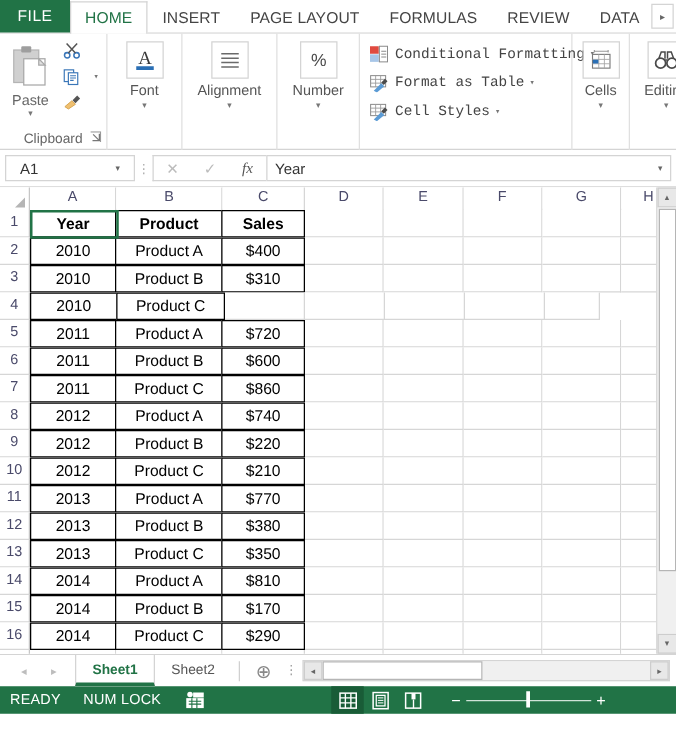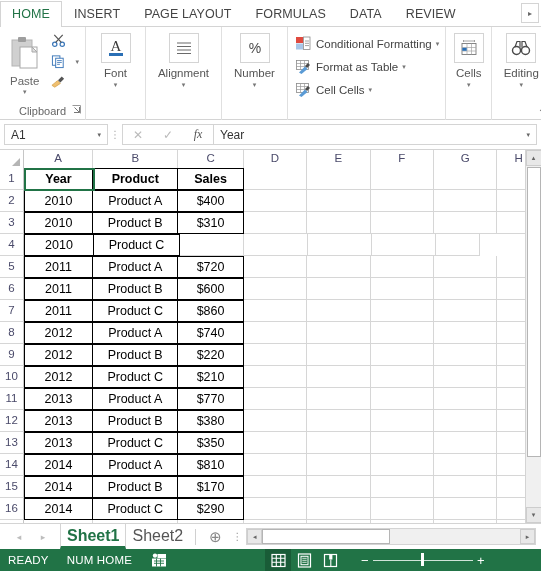--- a/index.html
+++ b/index.html
@@ -34,31 +34,31 @@
   .bigbtn{width:54px;display:flex;flex-direction:column;align-items:center;padding-top:2px;cursor:default;}
   .bigbtn .bb-ico{height:40px;display:flex;align-items:flex-end;justify-content:center;}
   .bigbtn .bb-lbl{font-size:11.5px;color:#666;margin-top:2px;line-height:12px;text-align:center;}
   .bigbtn .bb-arr{font-size:7px;color:#777;line-height:8px;margin-top:1px;}
 
   .boxbtn{width:58px;display:flex;flex-direction:column;align-items:center;padding-top:2px;}
   .boxbtn .bx{width:30px;height:30px;border:1px solid #d4d4d4;display:flex;align-items:center;justify-content:center;box-sizing:border-box;}
   .boxbtn .bx-lbl{font-size:11.5px;color:#555;margin-top:4px;line-height:12px;}
   .boxbtn .bx-arr{font-size:7px;color:#777;line-height:8px;margin-top:2px;}
 
-  .smallrows{display:flex;flex-direction:column;gap:2px;padding-top:2px;}
+  .smallrows{display:flex;flex-direction:column;gap:2px;padding-top:2px;font-family:Liberation Mono, monospace;}
   .smallrow{display:flex;align-items:center;height:21px;font-size:11.5px;color:#444;white-space:nowrap;}
   .smallrow .sr-ico{width:18px;height:16px;margin-right:4px;display:flex;align-items:center;justify-content:center;}
   .smallrow .sr-arr{font-size:7px;color:#777;margin-left:4px;}
 
   .collapse-ribbon{position:absolute;right:6px;bottom:2px;font-size:10px;color:#777;}
 
   
   .fbar{height:30px;display:flex;align-items:center;background:#fff;border-bottom:1px solid #d4d4d4;padding:0 4px;box-sizing:border-box;}
   .namebox{width:104px;height:21px;border:1px solid #d4d4d4;background:#fff;display:flex;align-items:center;
-    padding:0 6px;box-sizing:border-box;font-size:12px;color:#333;}
+    padding:0 11px;box-sizing:border-box;font-size:12px;color:#333;}
   .namebox .nb-val{flex:1;}
   .namebox .nb-arr{font-size:7px;color:#666;}
   .fbar-sep{width:14px;text-align:center;color:#aaa;font-size:10px;letter-spacing:0;}
   .fbtns{display:flex;align-items:center;height:21px;border:1px solid #d4d4d4;border-right:none;box-sizing:border-box;background:#fff;}
   .fbtn{width:30px;height:19px;display:flex;align-items:center;justify-content:center;font-size:12px;color:#bbb;}
   .fbtn.fx{color:#555;font-style:italic;font-family:"Liberation Serif",serif;font-size:12px;}
   .finput{flex:1;height:21px;border:1px solid #d4d4d4;box-sizing:border-box;display:flex;align-items:center;
     padding:0 6px;font-size:12px;color:#333;background:#fff;}
   .finput .fi-val{flex:1;}
   .finput .fi-arr{font-size:7px;color:#666;}
@@ -86,21 +86,21 @@
     border-left:1px solid #d4d4d4;box-sizing:border-box;display:flex;flex-direction:column;align-items:center;}
   .vs-arr{width:16px;height:16px;display:flex;align-items:center;justify-content:center;
     background:#e8e8e8;border:1px solid #cdcdcd;box-sizing:border-box;font-size:7px;color:#666;}
   .vs-track{flex:1;width:16px;background:#f0f0f0;position:relative;}
   .vs-thumb{position:absolute;left:1px;top:1px;width:14px;background:#fff;border:1px solid #b5b5b5;box-sizing:border-box;}
 
   
   .sheetbar{height:26px;display:flex;align-items:center;background:#fff;border-top:1px solid #d4d4d4;box-sizing:border-box;padding:0 2px;}
   .nav-arrows{display:flex;align-items:center;gap:2px;padding:0 6px;}
   .nav-arrow{width:22px;height:20px;display:flex;align-items:center;justify-content:center;color:#bdbdbd;font-size:9px;}
-  .stab{height:25px;line-height:24px;padding:0 6px;font-size:16px;color:#555;box-sizing:border-box;}
+  .stab{height:25px;line-height:24px;padding:0 13px;font-size:11px;color:#555;box-sizing:border-box;}
   .stab.active{font-weight:bold;color:#217346;background:#fff;border-left:1px solid #d4d4d4;border-right:1px solid #d4d4d4;
     border-bottom:3px solid #217346;}
   .stab-div{width:1px;height:16px;background:#d0d0d0;margin:0 6px;}
   .addsheet{width:26px;height:22px;display:flex;align-items:center;justify-content:center;color:#888;font-size:15px;}
   .vdots{width:18px;text-align:center;color:#999;font-size:10px;line-height:10px;}
   .hscroll{flex:1;height:17px;display:flex;align-items:center;background:#f0f0f0;border:1px solid #d4d4d4;box-sizing:border-box;margin-right:3px;}
   .hs-arr{width:15px;height:15px;display:flex;align-items:center;justify-content:center;
     background:#e8e8e8;border:1px solid #cdcdcd;box-sizing:border-box;font-size:7px;color:#666;}
   .hs-track{flex:1;height:15px;position:relative;background:#f0f0f0;}
   .hs-thumb{position:absolute;left:0;top:0;height:15px;background:#fff;border:1px solid #b5b5b5;box-sizing:border-box;}
@@ -119,26 +119,27 @@
   .zoom-line{width:100%;height:1px;background:#cfe3d8;}
   .zoom-handle{position:absolute;left:48px;top:4px;width:3px;height:13px;background:#fff;}
   .zoom-pct{margin-left:12px;min-width:32px;text-align:left;margin-top:32px;}
 </style>
 </head>
 <body>
 
 <div class="app">
 
   <div class="tabstrip">
+    <div class="tab-file">FILE</div>
     <div class="tab active">HOME</div>
     <div class="tab">INSERT</div>
     <div class="tab">PAGE LAYOUT</div>
     <div class="tab">FORMULAS</div>
+    <div class="tab">REVIEW</div>
     <div class="tab">DATA</div>
-    <div class="tab">REVIEW</div>
     <div class="tab-scroll">▸</div>
   </div>
 
   <div class="ribbon">
 
     <div class="rgroup" style="width:86px;">
       <div class="rgroup-body" style="padding-left:0;">
         <div class="bigbtn">
           <div class="bb-ico">
             <svg width="34" height="38" viewBox="0 0 34 38">
@@ -268,21 +269,21 @@
           </div>
           <div class="smallrow">
             <span class="sr-ico">
               <svg width="16" height="15" viewBox="0 0 16 15">
                 <rect x="1.5" y="1.5" width="12" height="9" fill="#fff" stroke="#8a8a8a" stroke-width="0.8"></rect>
                 <path d="M1.5 4.5h12M1.5 7.5h12M5.5 1.5v9M9.5 1.5v9" stroke="#9a9a9a" stroke-width="0.7"></path>
                 <path d="M4 13.5 L10 7.5 L12.5 10 L6.5 15 Z" fill="#5b9bd5"></path>
                 <path d="M10 7 L13 4 L15 6 L12 9 Z" fill="#4a4a4a"></path>
               </svg>
             </span>
-            <span>Cell Cells</span>
+            <span>Cell Styles</span>
             <span class="sr-arr">▾</span>
           </div>
         </div>
       </div>
     </div>
 
     <div class="rgroup" style="width:46px;">
       <div class="rgroup-body" style="justify-content:center;">
         <div class="boxbtn" style="width:40px;">
           <div class="bx">
@@ -562,21 +563,21 @@
       <div class="hs-arr">◂</div>
       <div class="hs-track">
         <div class="hs-thumb" style="width:128px;"></div>
       </div>
       <div class="hs-arr">▸</div>
     </div>
   </div>
 
   <div class="statusbar">
     <div class="sb-item">READY</div>
-    <div class="sb-item">NUM HOME</div>
+    <div class="sb-item">NUM LOCK</div>
     <div class="sb-rec">
       <svg width="16" height="14" viewBox="0 0 16 14">
         <circle cx="4" cy="2.6" r="2.2" fill="#fff"></circle>
         <rect x="6.5" y="1" width="8.5" height="4" fill="#fff"></rect>
         <rect x="1" y="5.5" width="14" height="8" fill="#fff"></rect>
         <path d="M3 8h10M3 10.3h10M5.5 5.5v8M9.5 5.5v8" stroke="#217346" stroke-width="0.9"></path>
       </svg>
     </div>
     <div class="sb-spacer"></div>
     <div class="vbtn active">

